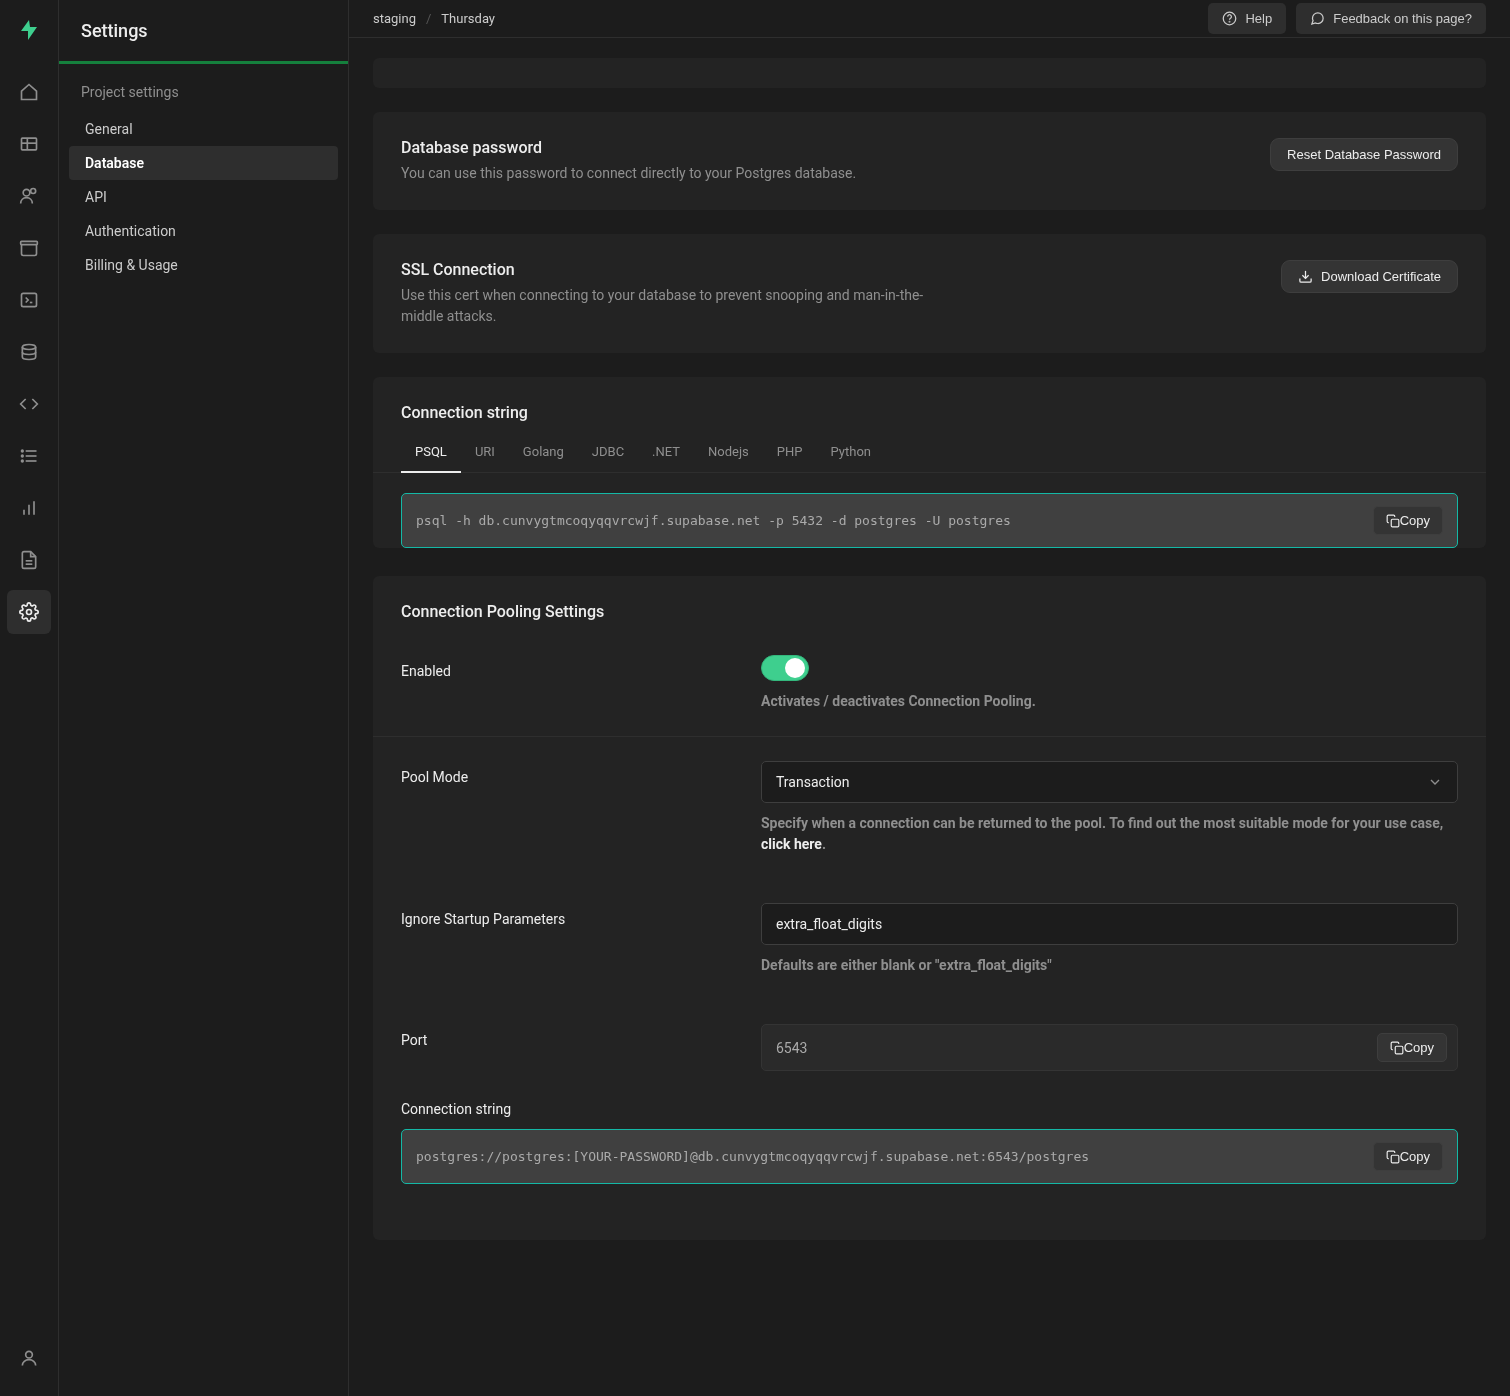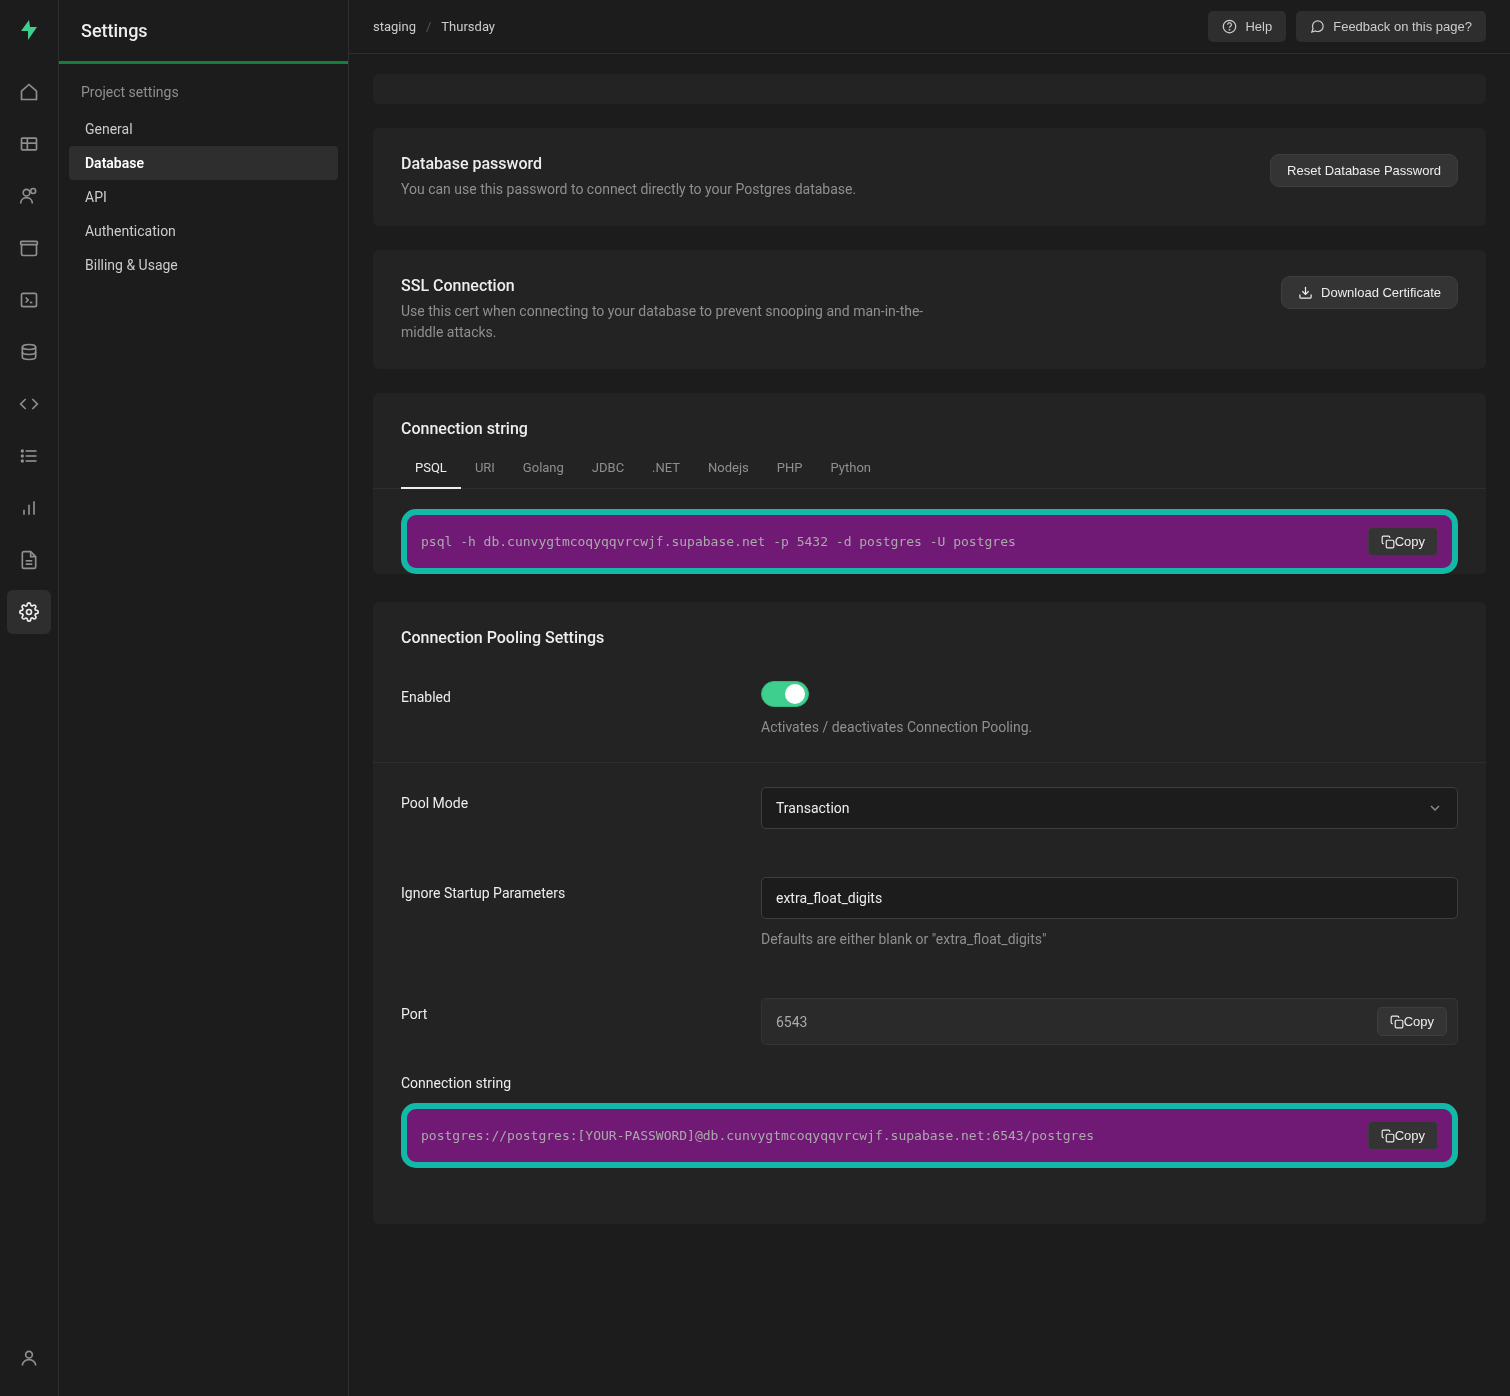--- a/index.html
+++ b/index.html
@@ -72,21 +72,21 @@
 }
 .sidebar-item.active {
   background: #2e2e2e;
   color: #ffffff;
   font-weight: 600;
 }
 
 
 .main { flex: 1; display: flex; flex-direction: column; background: #1c1c1c; }
 .topbar {
-  height: 54px;
+  height: 38px;
   border-bottom: 1px solid #2e2e2e;
   display: flex;
   align-items: center;
   padding: 0 24px;
 }
 .breadcrumb { display: flex; align-items: center; gap: 10px; font-size: 13px; }
 .breadcrumb-item { color: #cccccc; cursor: pointer; }
 .breadcrumb-sep { color: #555; }
 .topbar-spacer { flex: 1; }
 .top-btn {
@@ -160,23 +160,23 @@
   border-bottom: 2px solid transparent;
   margin-bottom: -1px;
 }
 .tab.active {
   color: #ededed;
   border-bottom-color: #ededed;
 }
 
 .code-row {
   margin: 20px 28px 28px;
-  background: #701a75;
-  border: 6px solid #14b8a6;
-  border-radius: 15px;
+  background: #404040;
+  border: 1px solid #14b8a6;
+  border-radius: 5px;
   padding: 12px 14px;
   display: flex;
   align-items: center;
   justify-content: space-between;
 }
 .code-text {
   font-family: ui-monospace, SFMono-Regular, Menlo, monospace;
   font-size: 13px;
   color: #aaaaaa;
 }
@@ -209,20 +209,21 @@
   font-size: 14px;
   color: #ededed;
   padding-top: 8px;
 }
 .form-control { flex: 1; }
 .help-text {
   font-size: 14px;
   color: #8f8f8f;
   margin-top: 10px;
   line-height: 1.5;
+  font-weight: bold;
 }
 .help-link { color: #ededed; cursor: pointer; }
 
 
 .toggle {
   width: 48px; height: 26px;
   background: #3ecf8e;
   border-radius: 14px;
   position: relative;
   cursor: pointer;
@@ -486,20 +487,23 @@
 
         <div class="form-row">
           <div class="form-label">Pool Mode</div>
           <div class="form-control">
             <div class="select">
               <span>Transaction</span>
               <svg width="16" height="16" viewBox="0 0 24 24" fill="none" stroke="#8f8f8f" stroke-width="2">
                   <polyline points="6 9 12 15 18 9"></polyline>
                 </svg>
             </div>
+            <div class="help-text">
+              <span>Specify when a connection can be returned to the pool. To find out the most suitable mode for your use case, </span><span class="help-link">click here</span><span>.</span>
+            </div>
           </div>
         </div>
 
         <div class="form-row" style="border-top:none;">
           <div class="form-label">Ignore Startup Parameters</div>
           <div class="form-control">
             <input class="text-input" type="text" value="extra_float_digits" style="">
             <div class="help-text">Defaults are either blank or "extra_float_digits"</div>
           </div>
         </div>

